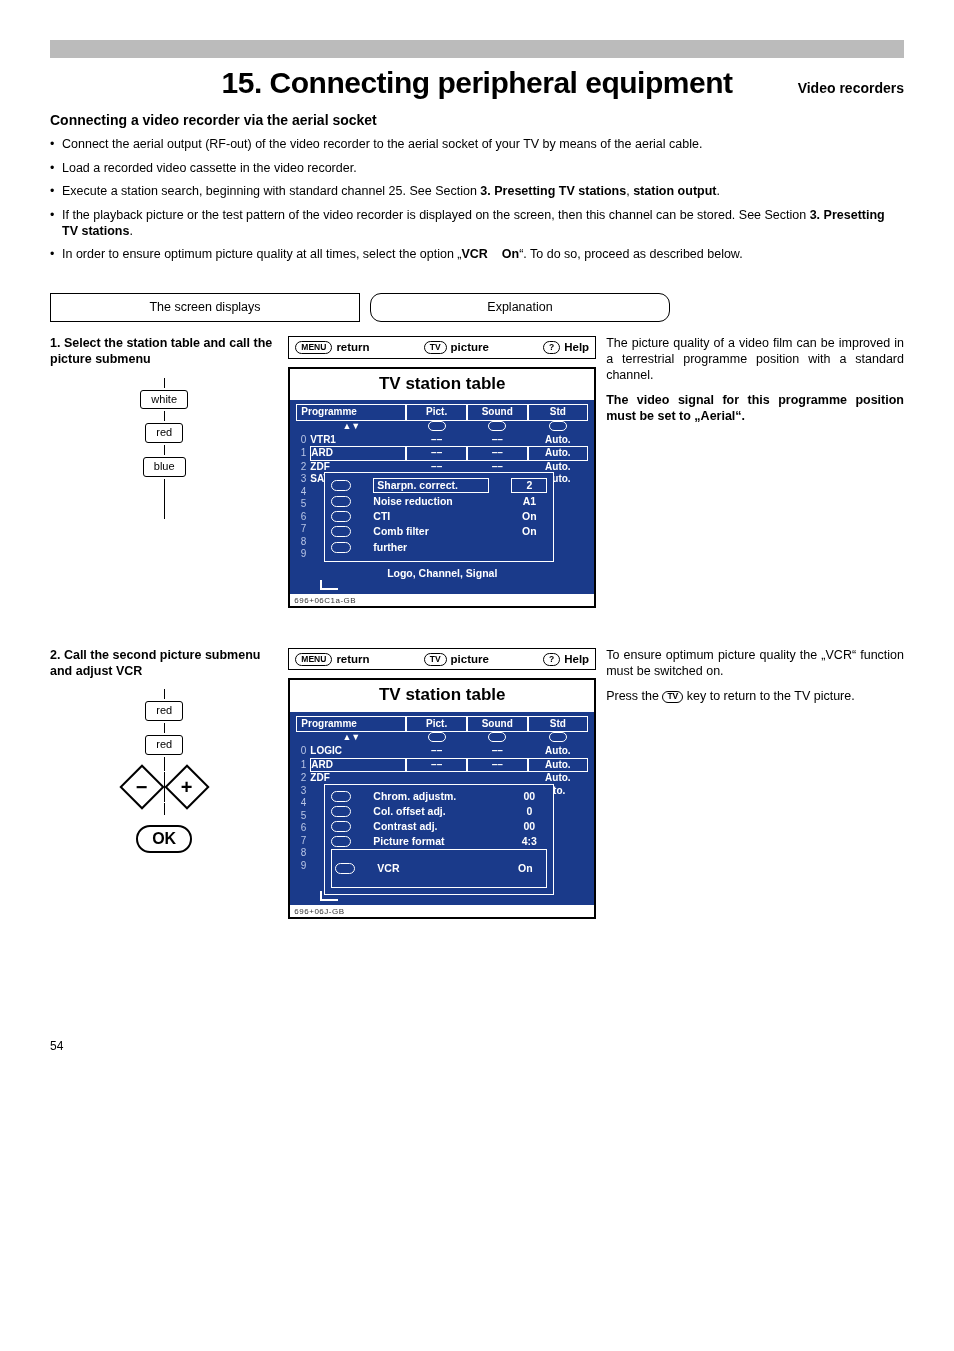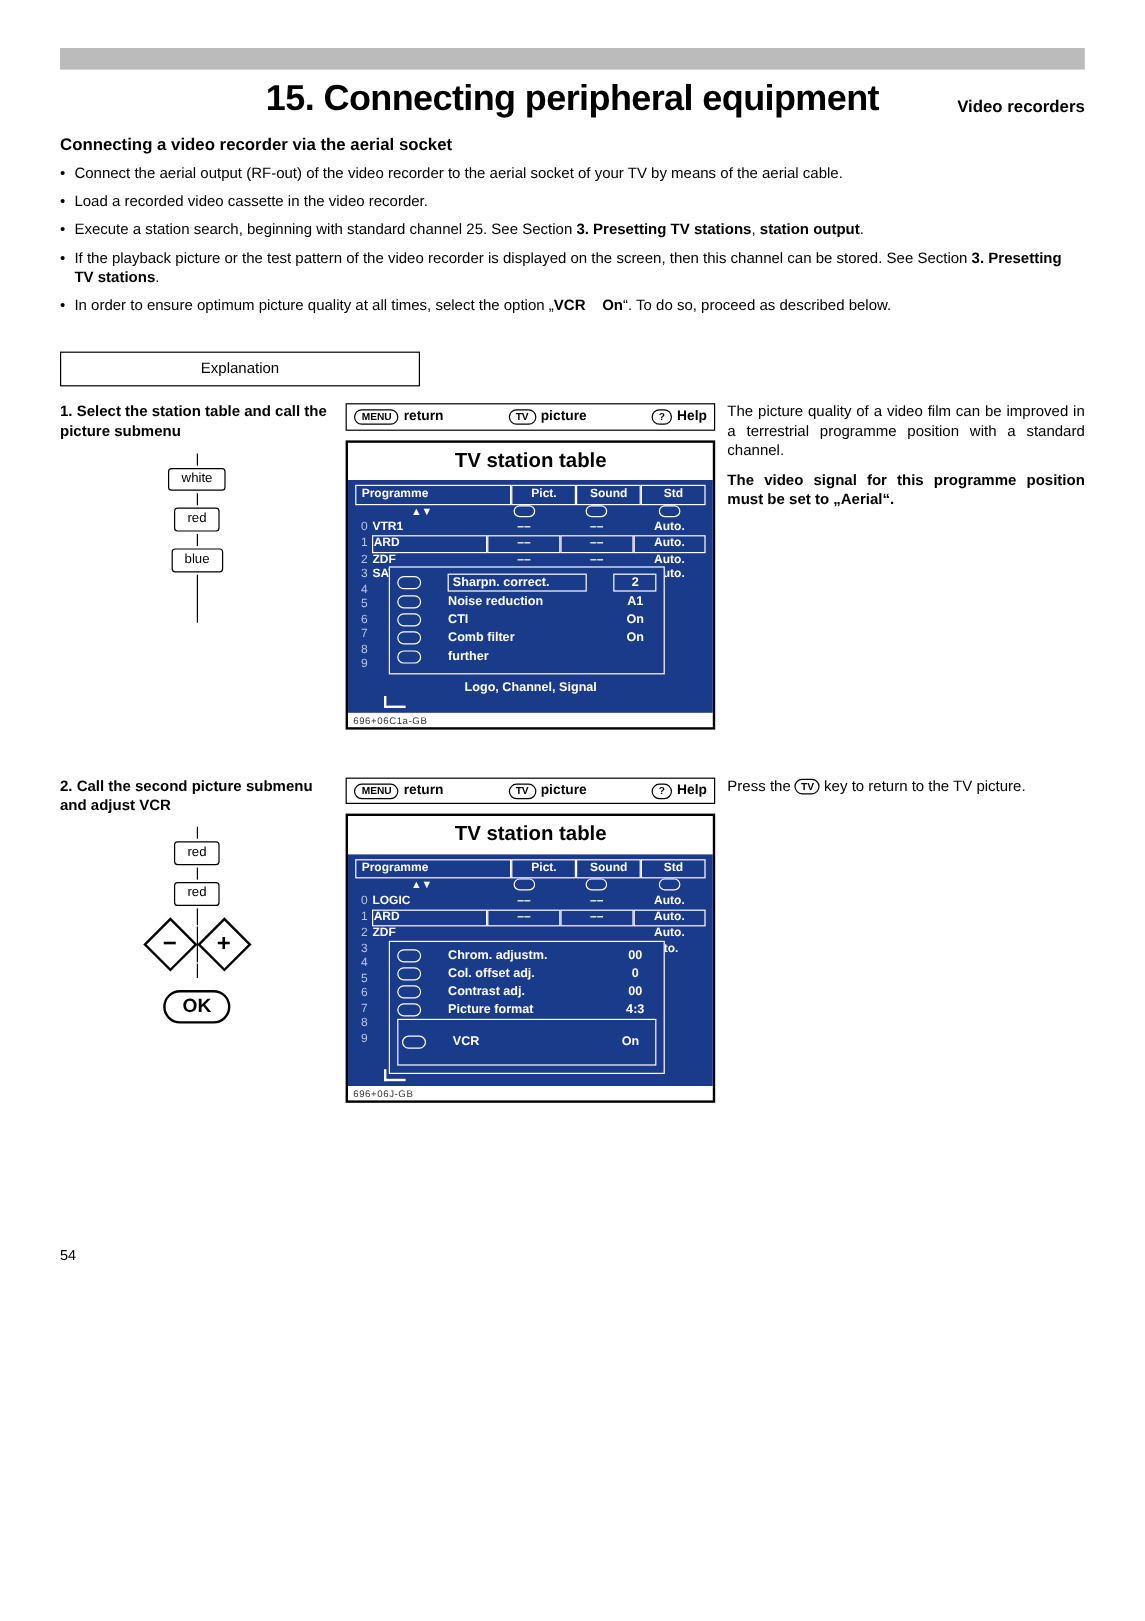--- a/index.html
+++ b/index.html
@@ -71,21 +71,21 @@
     border: 1px solid #000;
     font-size: 12.5px;
     text-align: center;
     padding: 6px 4px;
     display: flex;
     align-items: center;
     justify-content: center;
   }
   .col-left { width: 230px; }
   .col-mid  { width: 310px; }
-  .col-right{ width: 300px; }
+  .col-right{ width: 300px; border-radius: 11px; }
 
   .step-row {
     display: flex;
     gap: 10px;
     margin-top: 14px;
     align-items: flex-start;
   }
   .left-text {
     width: 230px;
     font-size: 12.5px;
@@ -182,21 +182,21 @@
     font-size: 10.5px;
     padding: 4px 6px 14px 6px;
     position: relative;
   }
   .osd-cols {
     display: flex;
     font-weight: 700;
     font-size: 10px;
   }
   .osd-cols .c { border: 1px solid #fff; padding: 1px 4px; }
-  .osd-cols .c1 { width: 130px; }
+  .osd-cols .c1 { width: 110px; }
   .osd-cols .c2, .osd-cols .c3, .osd-cols .c4 { flex: 1; text-align: center; }
   .osd-arrow-row {
     display: flex;
     font-size: 9px;
   }
   .osd-arrow-row .c1b { width: 110px; text-align:center; }
   .osd-arrow-row .cb { flex:1; text-align:center; }
   .pill-icon {
     display:inline-block; width:18px; height:10px;
     border:1px solid #fff; border-radius:6px;
@@ -280,20 +280,21 @@
 
   <ul class="bullets" id="bullets">
       <li>Connect the aerial output (RF-out) of the video recorder to the aerial socket of your TV by means of the aerial cable.</li>
       <li>Load a recorded video cassette in the video recorder.</li>
       <li>Execute a station search, beginning with standard channel 25. See Section <span class="bld">3. Presetting TV stations</span>, <span class="bld">station output</span>.</li>
       <li>If the playback picture or the test pattern of the video recorder is displayed on the screen, then this channel can be stored. See Section <span class="bld">3. Presetting TV stations</span>.</li>
       <li>In order to ensure optimum picture quality at all times, select the option „<span class="bld">VCR&nbsp;&nbsp;&nbsp;&nbsp;On</span>“. To do so, proceed as described below.</li>
     </ul>
 
   <div class="headers-row">
+    <div class="hcell col-mid">The screen displays</div>
     <div class="hcell col-right">Explanation</div>
   </div>
 
   <div class="step-row">
     <div class="left-text col-left">
       <div class="step-title">1. Select the station table and call the picture submenu</div>
       <div class="remote-diagram">
         <div class="stick"></div>
         <div class="lbl">white</div>
         <div class="stick"></div>
@@ -599,20 +600,21 @@
               </div>
             </div>
           <div class="osd-footer">Logo, Channel, Signal</div>
           <div class="osd-pointer"></div>
         </div>
         <div class="osd-code">696+06J-GB</div>
       </div>
     </div>
 
     <div class="right-text col-right">
+      <div class="right-para">To ensure optimum picture quality the „VCR“ function must be switched on.</div>
       <div class="right-para">
         <span>Press the </span><span class="inline-key">TV</span><span> key to return to the TV picture.</span>
       </div>
     </div>
   </div>
 
   <div class="footer-num">54</div>
 </div>
 
 </body></html>

